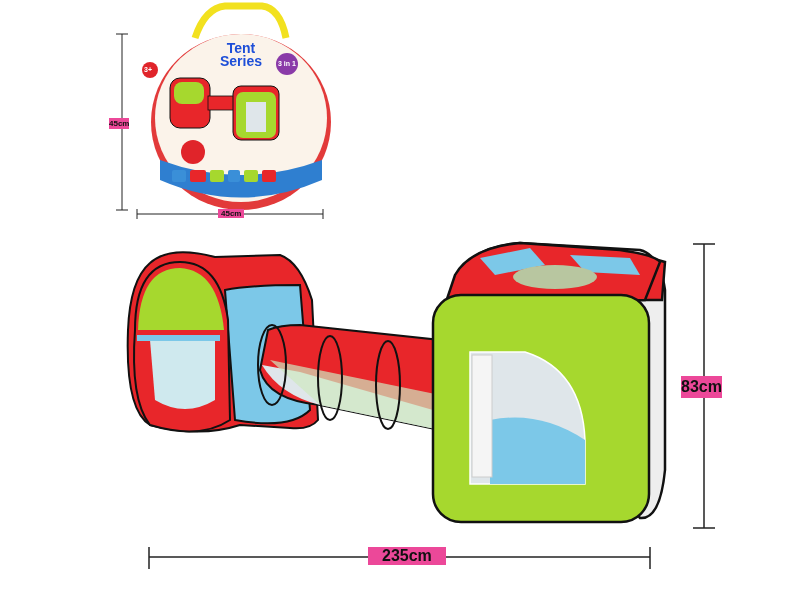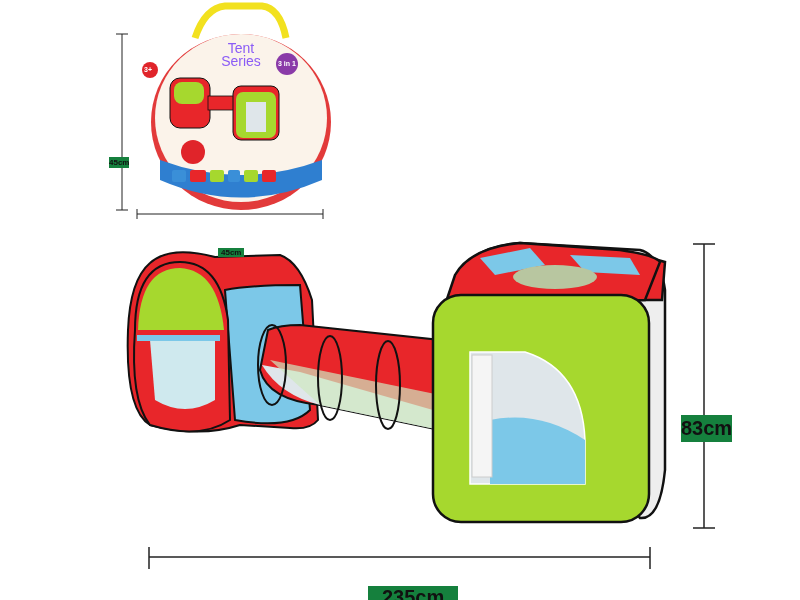--- a/index.html
+++ b/index.html
@@ -1,20 +1,20 @@
 <!DOCTYPE html>
 <html><head>
   <meta charset="utf-8">
   <style>
     html, body { margin:0; padding:0; background:#ffffff; }
     body { width:800px; height:600px; position:relative; overflow:hidden; font-family:"Liberation Sans", sans-serif; }
     .abs { position:absolute; }
-    .dim-label { position:absolute; font-weight:bold; color:#111; background:#15803d; font-family:"Liberation Sans", sans-serif;margin-top:39px; }
+    .dim-label { position:absolute; font-weight:bold; color:#111; background:#ec4899; font-family:"Liberation Sans", sans-serif; }
     .small-label { font-size:8px; }
-    .big-label { font-size:20px; }
+    .big-label { font-size:16px; }
     svg { position:absolute; left:0; top:0; }
   </style>
 </head>
 <body>
 
 <svg width="800" height="600" viewBox="0 0 800 600">
 
   <g>
     <path d="M195 38 Q205 8 225 6 L262 6 Q280 8 286 38" fill="none" stroke="#f2e11f" stroke-width="7"></path>
   </g>
@@ -94,21 +94,21 @@
     <line x1="693" y1="528" x2="715" y2="528"></line>
   </g>
 
   <g stroke="#222" stroke-width="1.5">
     <line x1="149" y1="557" x2="650" y2="557"></line>
     <line x1="149" y1="547" x2="149" y2="569"></line>
     <line x1="650" y1="547" x2="650" y2="569"></line>
   </g>
 </svg>
 
-<div class="abs" style="left:196px;top:42px;width:90px;text-align:center;color:#8b5cf6;font-weight:normal;line-height:13px;font-size:14px;">
+<div class="abs" style="left:196px;top:42px;width:90px;text-align:center;color:#1d4ed8;font-weight:bold;line-height:13px;font-size:14px;">
   <div>Tent</div>
   <div>Series</div>
 </div>
 <div class="abs" style="left:144px;top:66px;font-size:7px;color:#fff;font-weight:bold;">3+</div>
 <div class="abs" style="left:278px;top:60px;font-size:7px;color:#fff;font-weight:bold;">3 in 1</div>
 
 <div class="dim-label small-label" style="left:109px;top:118px;padding:1px 0;">45cm</div>
 <div class="dim-label small-label" style="left:218px;top:209px;padding:0 3px;">45cm</div>
 <div class="dim-label big-label" style="left:681px;top:376px;padding:2px 0;">83cm</div>
 <div class="dim-label big-label" style="left:368px;top:547px;padding:0 14px;">235cm</div>

